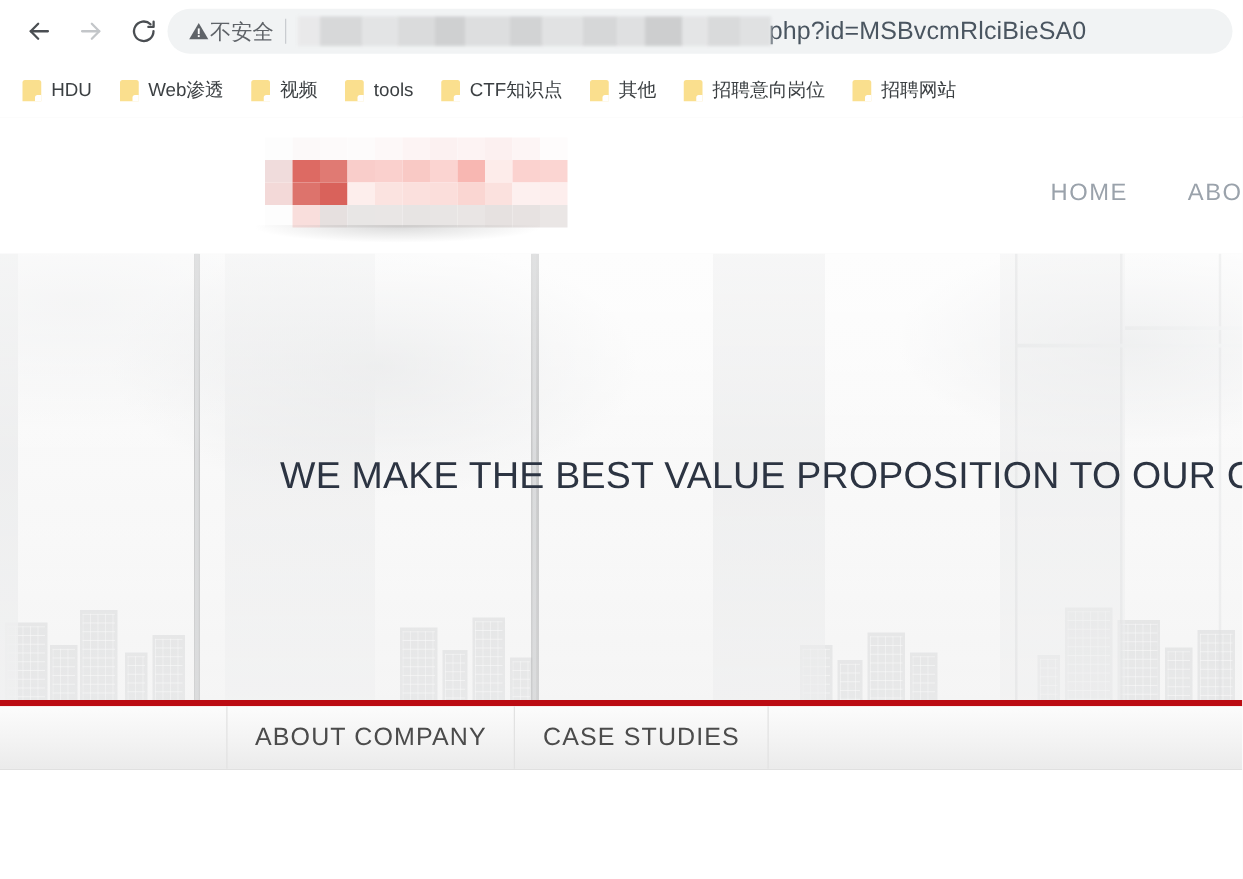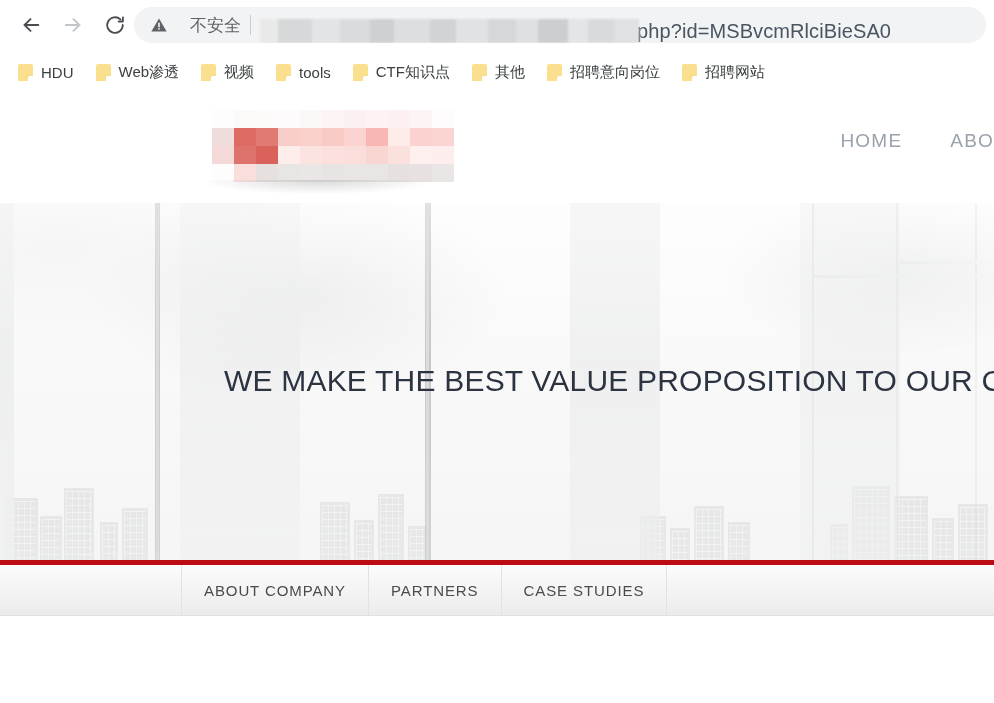--- a/index.html
+++ b/index.html
@@ -32,35 +32,35 @@
 
   .omnibox {
     position:absolute; left:134px; top:7px;
     width:852px; height:36px;
     background:#f1f3f4;
     border-radius:18px;
     display:flex; align-items:center;
     overflow:hidden;
   }
   .omni-warn {
-    display:flex; align-items:center; gap:22px;
+    display:flex; align-items:center; gap:0;
     margin-left:16px; flex:none;
   }
   .warn-tri { display:block; }
   .omni-warn-text {
     font-size:17px; color:#5f6368;
     font-family:"Liberation Sans", sans-serif;
     white-space:nowrap;
   }
   .omni-sep {
     width:1px; height:20px; background:#c9ccd0;
     margin:0 9px; flex:none;
   }
   .omni-url-wrap {
-    position:relative; display:flex; align-items:flex-end;
+    position:relative; display:flex; align-items:center;
     flex:1; height:36px; min-width:0;
   }
   .omni-redacted {
     position:relative;
     width:379px; height:24px; flex:none;
     overflow:hidden;
     filter: blur(1.2px);
   }
   .omni-redacted i {
     position:absolute; top:0; height:24px; display:block;
@@ -110,21 +110,21 @@
     position:absolute; left:212px; top:16px;
     width:242px; height:72px;
   }
   .logo-mosaic .px { position:absolute; }
   .logo-shadow {
     position:absolute; left:205px; top:86px;
     width:226px; height:14px;
     background:radial-gradient(ellipse at 50% 10%, rgba(170,170,170,0.42) 0%, rgba(255,255,255,0) 72%);
   }
   .site-nav {
-    position:absolute; right:0; top:36px;
+    position:absolute; right:0; top:50px;
     display:flex; align-items:center; gap:48px;
     padding-right:0;
   }
   .site-nav .nav-item {
     font-size:19px; letter-spacing:1.2px; color:#9aa2ab;
     font-family:"Liberation Sans", sans-serif;
     cursor:pointer; white-space:nowrap;
   }
 
   
@@ -208,21 +208,21 @@
     position:absolute; left:0; top:471px; width:994px; height:51px;
     background:linear-gradient(180deg,#fcfcfc 0%, #f3f3f3 55%, #ebebeb 100%);
     border-bottom:1px solid #e0e0e0;
     display:flex; align-items:stretch;
     box-sizing:border-box;
   }
   .subnav-spacer { width:181px; flex:none; border-right:1px solid #e2e2e2; }
   .subnav-item {
     display:flex; align-items:center; justify-content:center;
     padding:0 22px;
-    font-size:15px; letter-spacing:0.9px; color:#4b4b4b;
+    font-size:20px; letter-spacing:0.9px; color:#4b4b4b;
     font-family:"Liberation Sans", sans-serif;
     border-right:1px solid #e2e2e2;
     cursor:pointer; white-space:nowrap; flex:none;
   }
   .subnav-tail { flex:1; }
 </style>
 </head>
 <body>
 
 <div id="root">
@@ -451,19 +451,18 @@
       </div>
 
       <div class="hero-headline">WE MAKE THE BEST VALUE PROPOSITION TO OUR CLIEN</div>
     </div>
 
     <div class="red-rule"></div>
 
     <div class="subnav">
       <span class="subnav-spacer"></span>
       <span class="subnav-item">ABOUT COMPANY</span>
-      <span class="subnav-item">PARTNERS</span>
       <span class="subnav-item">CASE STUDIES</span>
       <span class="subnav-tail"></span>
     </div>
 
   </div>
 </div>
 
 </body></html>

